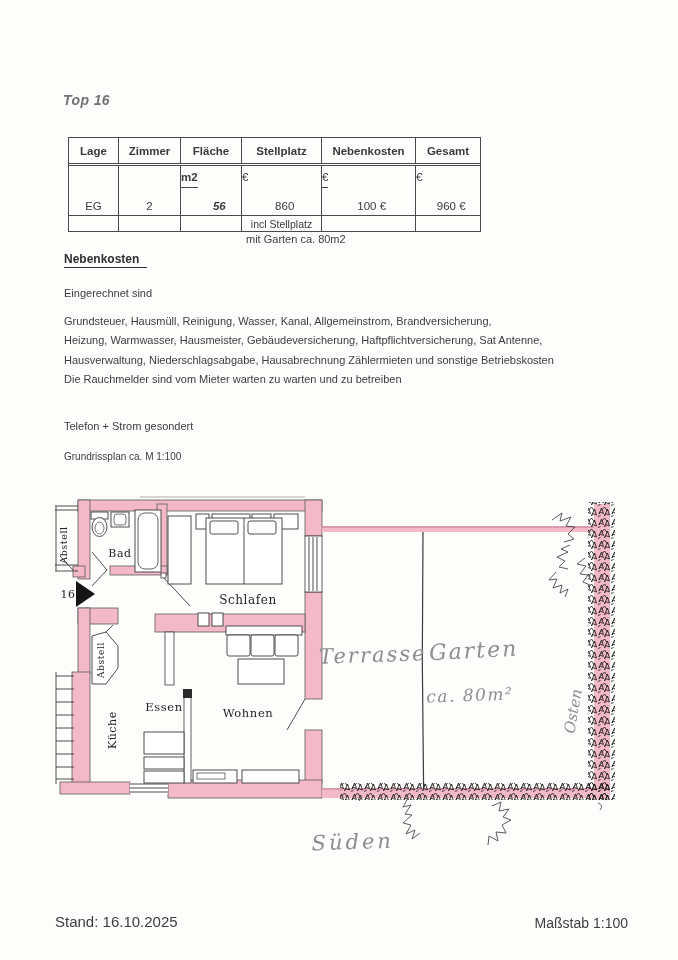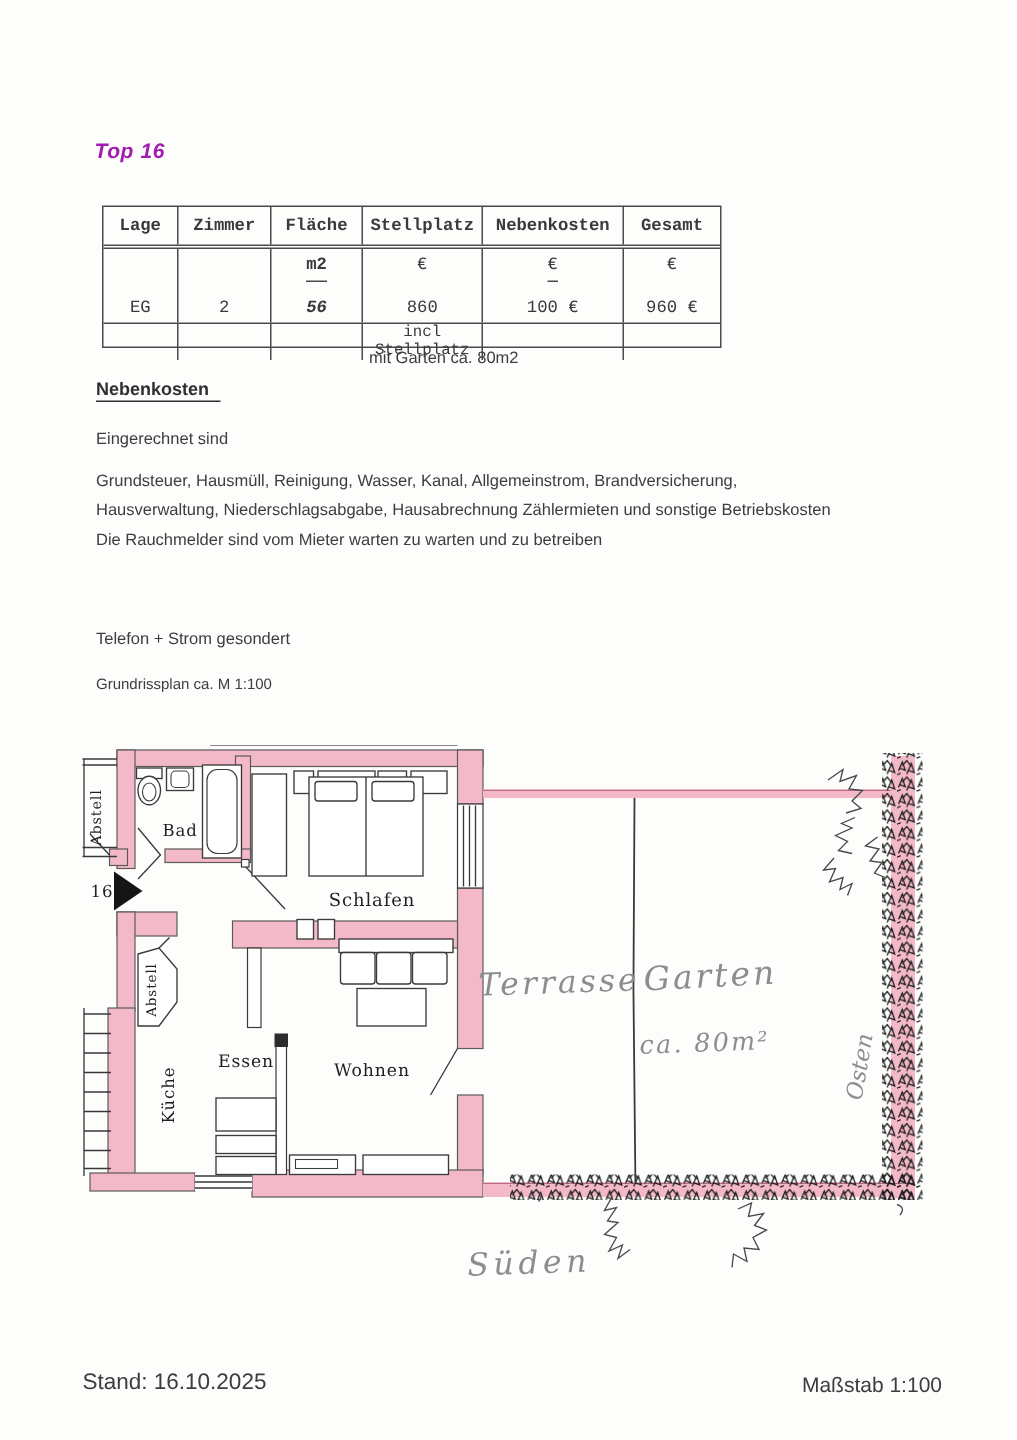--- a/index.html
+++ b/index.html
@@ -1,29 +1,29 @@
 <!DOCTYPE html>
 <html><head>
 <meta charset="utf-8">
 <style>
   html,body{margin:0;padding:0;}
   body{width:678px;height:960px;position:relative;background:#fdfdfc;overflow:hidden;
        font-family:"Liberation Sans",sans-serif;color:#3d3d3d;}
   .abs{position:absolute;}
   
-  .title{left:63px;top:92px;font-size:14px;font-weight:bold;font-style:italic;color:#a21caf;letter-spacing:.4px;}
+  .title{left:63px;top:92px;font-size:14px;font-weight:bold;font-style:italic;color:#737373;letter-spacing:.4px;}
   
   .tbl{left:68px;top:137px;width:413px;border:1.6px solid #4a4a4a;box-sizing:border-box;background:transparent;font-size:11.5px;color:#3a3a3a;}
   .trow{display:grid;grid-template-columns:50px 62px 61px 80px 94px 1fr;}
-  .cell{border-right:1.2px solid #4a4a4a;box-sizing:border-box;text-align:center;font-family:Liberation Mono, monospace;}
+  .cell{border-right:1.2px solid #4a4a4a;box-sizing:border-box;text-align:center;}
   .cell:last-child{border-right:none;}
   .hrow{height:25px;border-bottom:3px double #4a4a4a;}
   .hrow .cell{display:flex;align-items:center;justify-content:center;font-weight:bold;}
   .mrow{height:49px;}
-  .mrow .cell{display:flex;flex-direction:column;align-items:center;}
+  .mrow .cell{display:flex;flex-direction:row;}
   .sub-top{height:21px;display:flex;align-items:center;justify-content:center;}
   .sub-top.lined{border-bottom:1.2px solid #4a4a4a;}
   .sub-bot{flex:1;display:flex;align-items:flex-end;justify-content:center;padding-bottom:3px;}
   .irow{height:15px;border-top:1.2px solid #4a4a4a;font-size:10.5px;}
   .irow .cell{display:flex;align-items:center;justify-content:center;}
   .b{font-weight:bold;}
   .bi{font-weight:bold;font-style:italic;}
   .note-garten{left:246px;top:233px;font-size:11px;}
   
   .nk-head{left:64px;top:252px;font-size:12px;font-weight:bold;color:#2f2f2f;border-bottom:1.4px solid #2f2f2f;padding:0 8px 1px 0;}
@@ -92,20 +92,21 @@
       <div class="cell"></div>
   </div>
 </div>
 
 <div class="abs note-garten">mit Garten ca. 80m2</div>
 
 <div class="abs nk-head">Nebenkosten</div>
 <div class="abs nk-intro">Eingerechnet sind</div>
 <div class="abs nk-body">
   <div>Grundsteuer, Hausmüll, Reinigung, Wasser, Kanal, Allgemeinstrom, Brandversicherung,</div>
+  <div>Heizung, Warmwasser, Hausmeister, Gebäudeversicherung, Haftpflichtversicherung, Sat Antenne,</div>
   <div>Hausverwaltung, Niederschlagsabgabe, Hausabrechnung Zählermieten und sonstige Betriebskosten</div>
   <div>Die Rauchmelder sind vom Mieter warten zu warten und zu betreiben</div>
 </div>
 <div class="abs nk-tel">Telefon + Strom  gesondert</div>
 <div class="abs nk-plan">Grundrissplan ca. M 1:100</div>
 
 <svg width="678" height="960" viewBox="0 0 678 960">
   <defs>
     <pattern id="hedge" width="13" height="11" patternUnits="userSpaceOnUse">
       <path d="M1,8 L3.5,2 L5.5,7.5 L1.8,6 Z M6.5,10 L9.5,3 L11.5,9 L7.5,7.5 Z M3.5,4.5 L6.5,1 L9.5,5 M0,10.5 L2.5,9.5" stroke="#1c1c1c" stroke-width="0.85" fill="none"></path>

